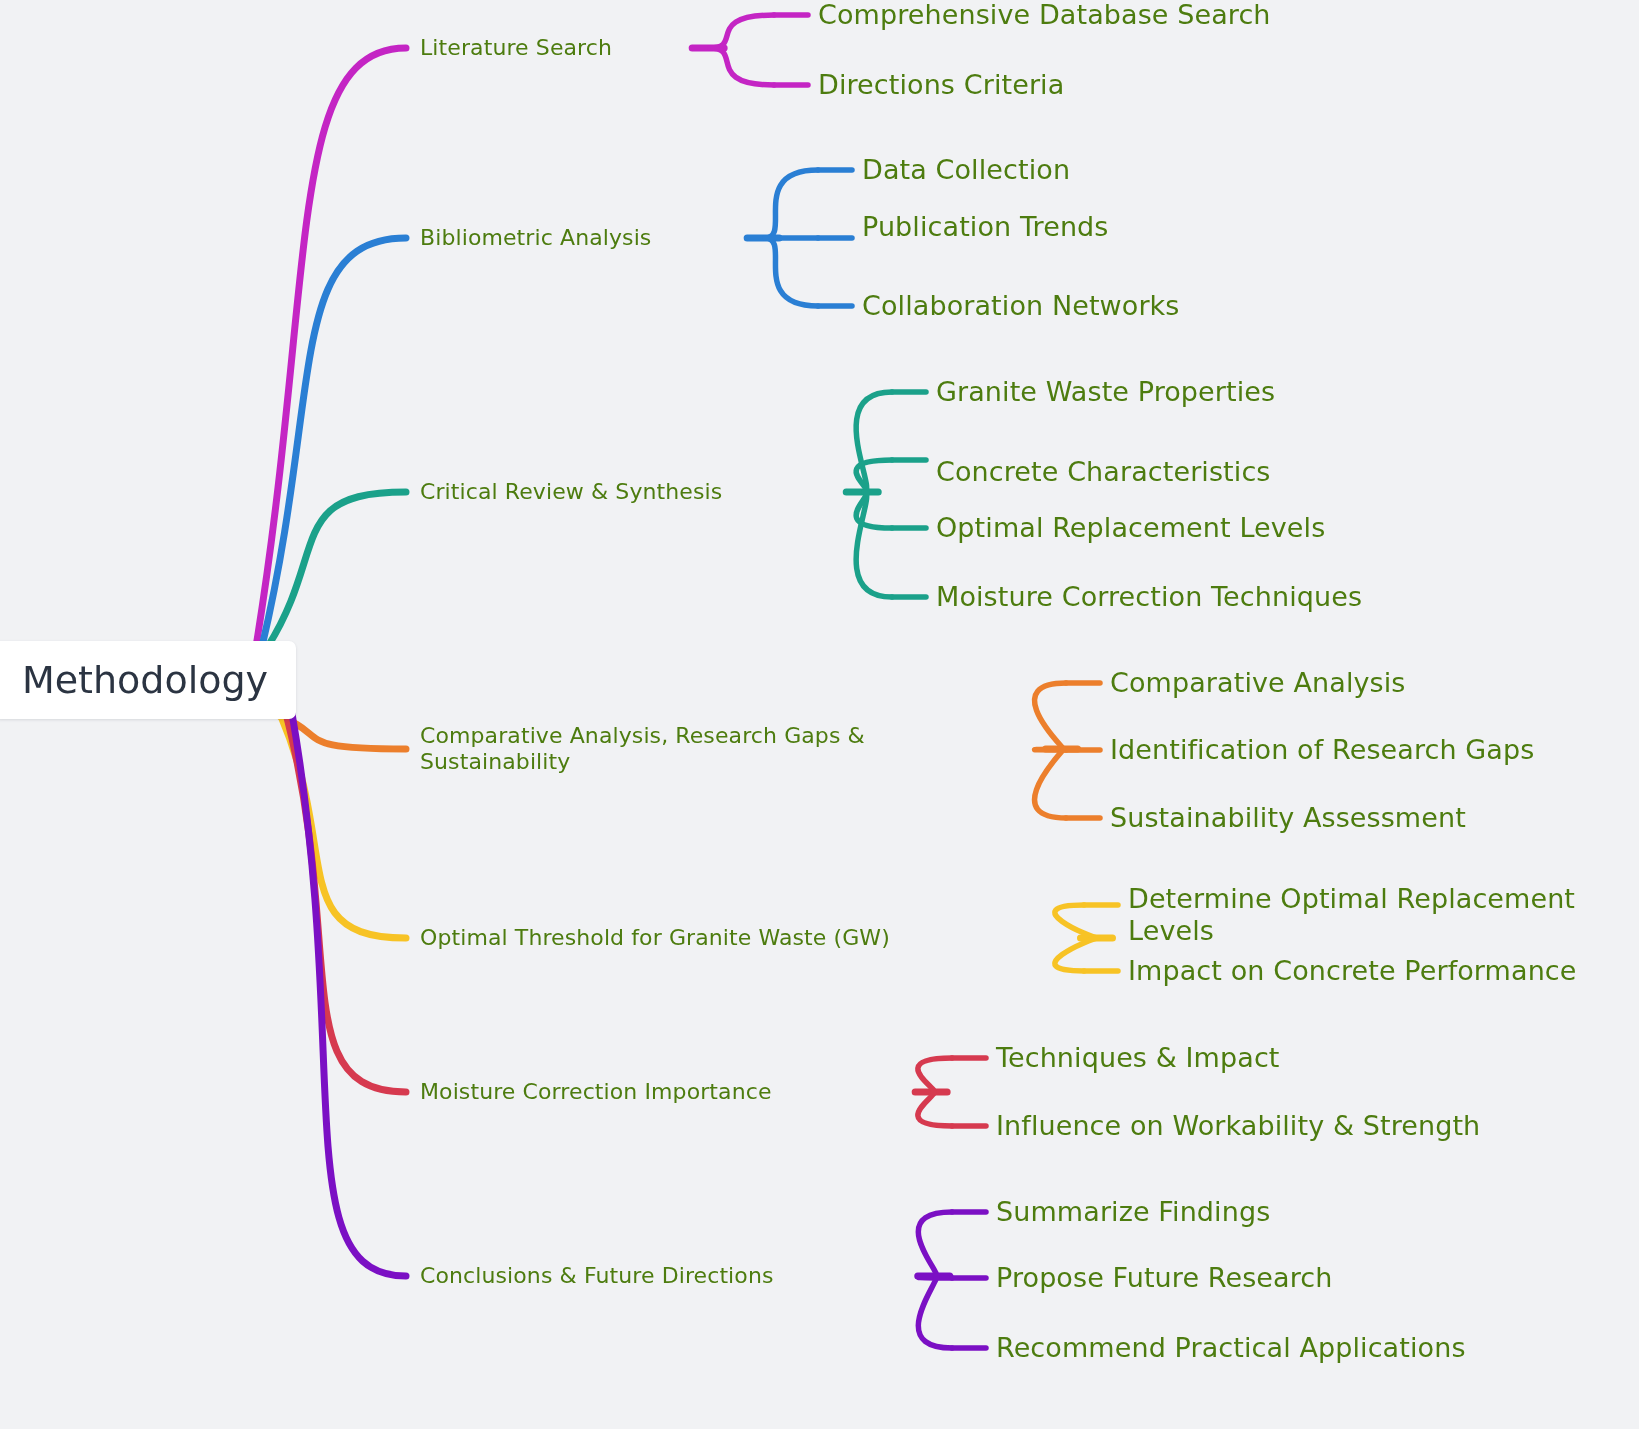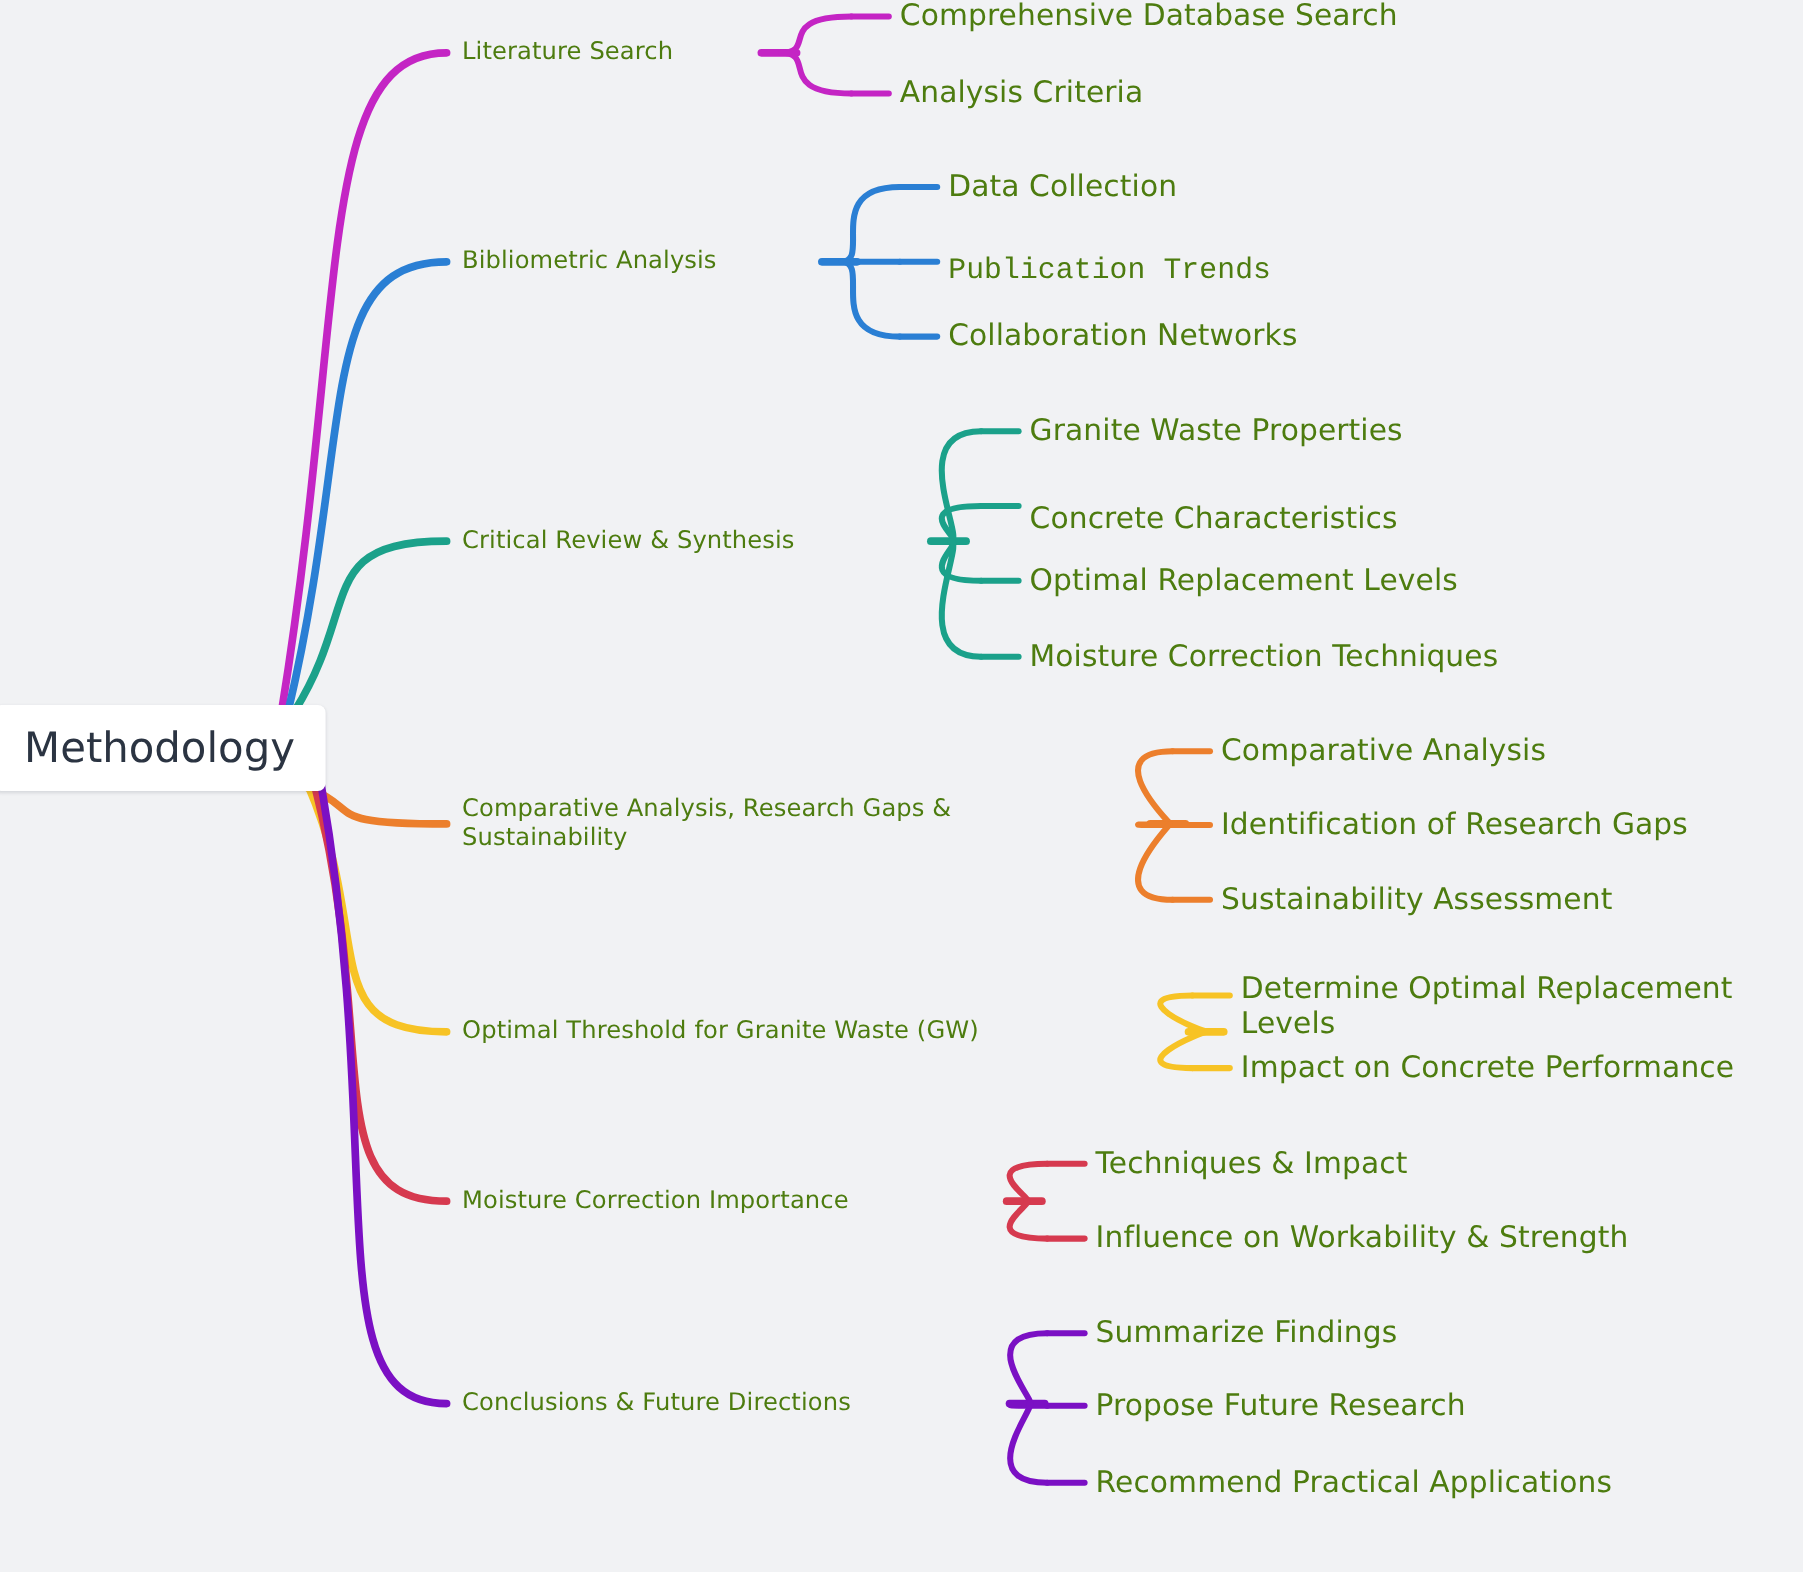--- a/index.html
+++ b/index.html
@@ -111,24 +111,24 @@
       <path d="M 952 1278 L 986 1278" fill="none" stroke="#7b10c4" stroke-width="5.5" stroke-linecap="round"></path>
       <path d="M 935.75 1276 C 944.2 1276, 882 1348, 952 1348" fill="none" stroke="#7b10c4" stroke-width="5.5" stroke-linecap="round"></path>
       <path d="M 952 1348 L 986 1348" fill="none" stroke="#7b10c4" stroke-width="5.5" stroke-linecap="round"></path>
     </svg>
   <div id="nodes-layer">
       <div class="root-node" style="left: -6.09375px; top: 680px; width: 302.188px; height: 78px;">
         <span>Methodology</span>
       </div>
       <div class="node-label branch-label" style="left: 420px; top: 48px;"><span>Literature Search</span></div>
       <div class="node-label leaf-label" style="left: 818px; top: 15px;"><span>Comprehensive Database Search</span></div>
-      <div class="node-label leaf-label" style="left: 818px; top: 85px;"><span>Analysis Criteria</span></div>
+      <div class="node-label leaf-label" style="left: 818px; top: 85px;"><span>Directions Criteria</span></div>
       <div class="node-label branch-label" style="left: 420px; top: 238px;"><span>Bibliometric Analysis</span></div>
       <div class="node-label leaf-label" style="left: 862px; top: 170px;"><span>Data Collection</span></div>
-      <div class="node-label leaf-label" style="left: 862px; top: 248px; font-family: Liberation Mono, monospace;"><span>Publication Trends</span></div>
+      <div class="node-label leaf-label" style="left: 862px; top: 227px;"><span>Publication Trends</span></div>
       <div class="node-label leaf-label" style="left: 862px; top: 306px;"><span>Collaboration Networks</span></div>
       <div class="node-label branch-label" style="left: 420px; top: 492px;"><span>Critical Review &amp; Synthesis</span></div>
       <div class="node-label leaf-label" style="left: 936px; top: 392px;"><span>Granite Waste Properties</span></div>
       <div class="node-label leaf-label" style="left: 936px; top: 472px;"><span>Concrete Characteristics</span></div>
       <div class="node-label leaf-label" style="left: 936px; top: 528px;"><span>Optimal Replacement Levels</span></div>
       <div class="node-label leaf-label" style="left: 936px; top: 597px;"><span>Moisture Correction Techniques</span></div>
       <div class="node-label branch-label" style="left: 420px; top: 749px;"><span>Comparative Analysis, Research Gaps &amp;
 Sustainability</span></div>
       <div class="node-label leaf-label" style="left: 1110px; top: 683px;"><span>Comparative Analysis</span></div>
       <div class="node-label leaf-label" style="left: 1110px; top: 750px;"><span>Identification of Research Gaps</span></div>

